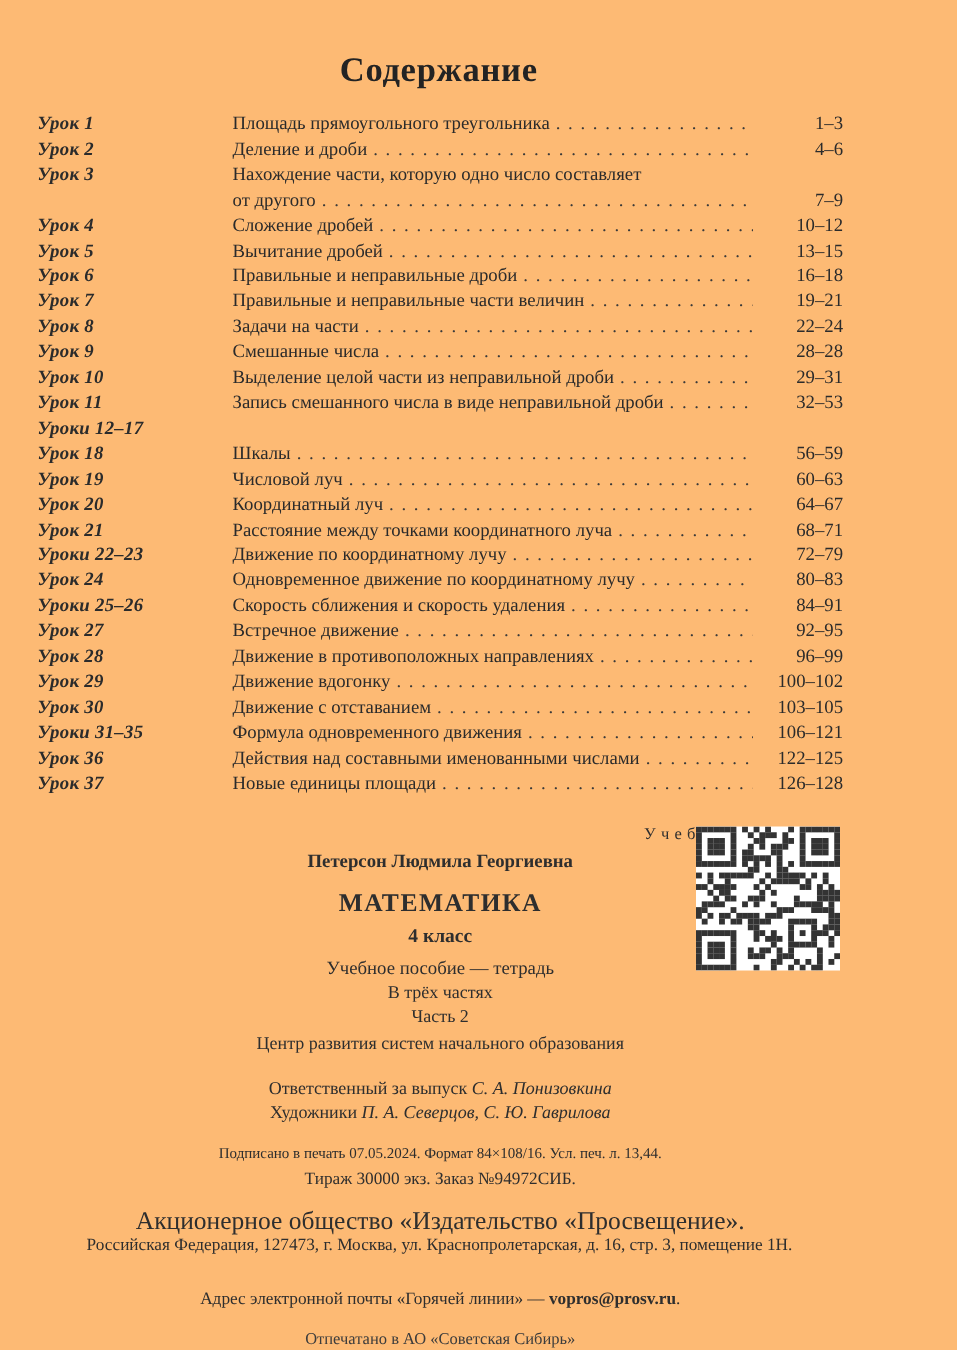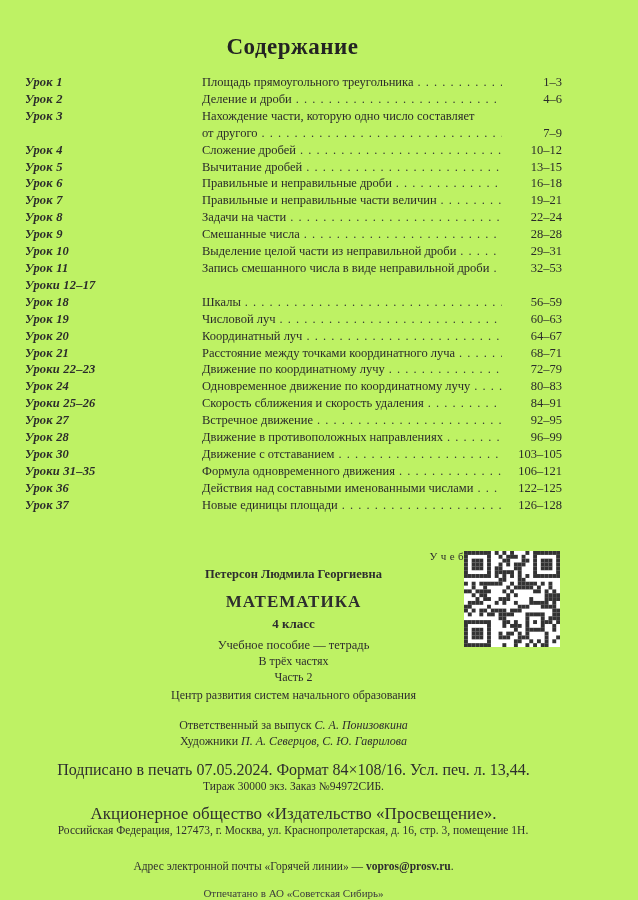--- a/index.html
+++ b/index.html
@@ -2,41 +2,41 @@
 <html><head>
 <meta charset="utf-8">
 <style>
   * { margin: 0; padding: 0; box-sizing: border-box; }
   html, body { background: #e9e9e9; }
   body { width: 638px; font-family: "Liberation Serif", "DejaVu Serif", serif; }
   .page {
     position: relative;
     width: 638px;
     height: 900px;
-    background: #bef264;
+    background: #fdba74;
     color: #2b2b2b;
     overflow: hidden;
   }
   
   .page-title {
     margin: 34px 0 0 25px;
     width: 535px;
     text-align: center;
     font-size: 23px;
     font-weight: bold;
     letter-spacing: 0.5px;
     color: #232323;
   }
   .toc {
     margin: 14px 0 0 25px;
     width: 537px;
     font-size: 12.5px;
     line-height: 16.9px;
   }
-  .toc-row { display: flex; align-items: flex-start; gap: 47px; }
+  .toc-row { display: flex; align-items: flex-start; }
   .lesson {
     flex: 0 0 130px;
     font-style: italic;
     font-weight: bold;
     letter-spacing: 0.2px;
   }
   .row-content { flex: 1 1 auto; min-width: 0; }
   .toc-line { display: flex; align-items: baseline; }
   .t-title { white-space: nowrap; }
   .dots {
@@ -71,21 +71,21 @@
   .author  { font-size: 12.5px; font-weight: bold; margin-top: 2px; }
   .book-title { font-size: 17px; font-weight: bold; letter-spacing: 1px; margin-top: 12px; }
   .grade   { font-size: 13px; font-weight: bold; margin-top: 6px; }
   .sub1    { font-size: 12.5px; margin-top: 5px; }
   .sub2    { font-size: 12px; }
   .sub3    { font-size: 12px; }
   .center-org { font-size: 12px; margin-top: 2px; }
   .resp    { font-size: 12px; margin-top: 14px; }
   .artists { font-size: 12px; }
   .ital    { font-style: italic; }
-  .printinfo1 { font-size: 16px; margin-top: 13px; }
+  .printinfo1 { font-size: 10px; margin-top: 13px; }
   .printinfo2 { font-size: 11.5px; }
   .pub1    { font-size: 17px; margin-top: 12px; }
   .pub2    { font-size: 11.5px; width: 620px; margin-left: -42px; }
   .email-line { font-size: 11.5px; margin-top: 20px; }
   .email-line b { font-weight: bold; }
   .printed1 { font-size: 11px; margin-top: 11px; color: #3c3c3c; }
   
   .qr {
     position: absolute;
     left: 464px;
@@ -343,20 +343,31 @@
       <div class="row-content">
         <div class="toc-line line1">
           <span class="t-title">Движение в противоположных направлениях</span>
           <span class="dots"></span>
           <span class="pages">96–99</span>
         </div>
 
       </div>
     </div>
 
+    <div class="toc-row">
+      <span class="lesson">Урок 29</span>
+      <div class="row-content">
+        <div class="toc-line line1">
+          <span class="t-title">Движение вдогонку</span>
+          <span class="dots"></span>
+          <span class="pages">100–102</span>
+        </div>
+
+      </div>
+    </div>
 
     <div class="toc-row">
       <span class="lesson">Урок 30</span>
       <div class="row-content">
         <div class="toc-line line1">
           <span class="t-title">Движение с отставанием</span>
           <span class="dots"></span>
           <span class="pages">103–105</span>
         </div>
 

